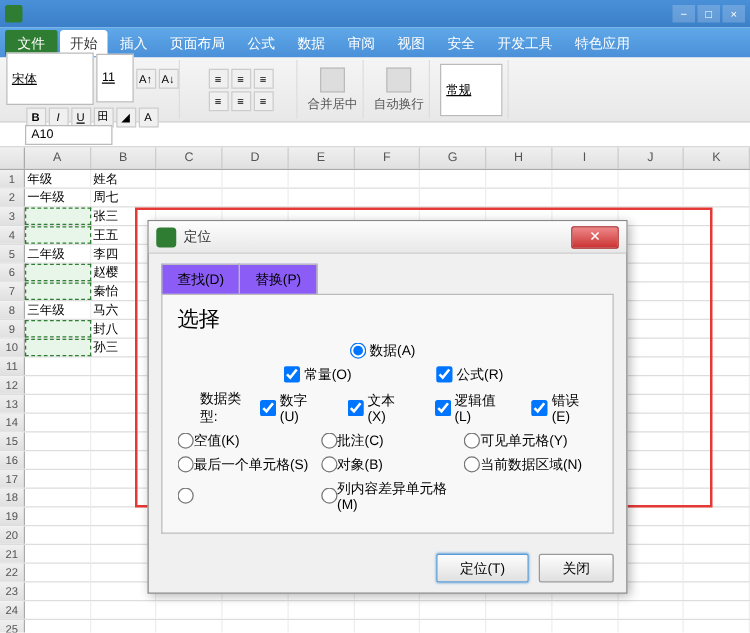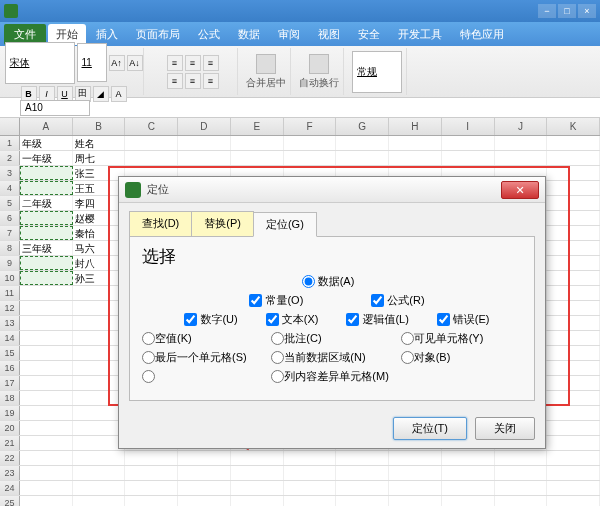--- a/index.html
+++ b/index.html
@@ -31,28 +31,28 @@
 .col-hdr .corner { width: 20px; border-right: 1px solid #aaa; }
 .col-hdr .ch { width: 53px; border-right: 1px solid #ccc; text-align: center; font-size: 10px; color: #555; line-height: 18px; }
 .row { display: flex; height: 15px; border-bottom: 1px solid #ddd; }
 .row .rh { width: 20px; background: linear-gradient(#f0f0f0,#e0e0e0); border-right: 1px solid #aaa; text-align: center; font-size: 9px; color: #555; line-height: 15px; }
 .row .cell { width: 53px; border-right: 1px solid #eee; font-size: 10px; padding: 0 2px; line-height: 15px; overflow: hidden; white-space: nowrap; }
 .row .cell.sel { border: 1px dashed #2e7d32; background: #e8f5e9; }
 
 .red-box { position: absolute; left: 108px; top: 166px; width: 462px; height: 240px; border: 2px solid #e53935; pointer-events: none; }
 .arrow { position: absolute; left: 154px; top: 394px; width: 100px; height: 60px; pointer-events: none; }
 
-.dialog { position: absolute; left: 118px; top: 176px; width: 428px; background: #f0f0f0; border: 1px solid #888; box-shadow: 2px 2px 8px rgba(0,0,0,.3); }
+.dialog { position: absolute; left: 118px; top: 176px; width: 384px; background: #f0f0f0; border: 1px solid #888; box-shadow: 2px 2px 8px rgba(0,0,0,.3); }
 .dlg-title { height: 26px; background: linear-gradient(#fdfdfd,#e8e8e8); border-bottom: 1px solid #ccc; display: flex; align-items: center; padding: 0 6px; }
 .dlg-title .ico { width: 16px; height: 16px; background: #2e7d32; border-radius: 3px; margin-right: 6px; }
 .dlg-title .ttl { font-size: 11px; color: #333; }
 .dlg-title .close { margin-left: auto; width: 38px; height: 18px; background: linear-gradient(#e88,#c33); border: 1px solid #a22; border-radius: 2px; color: #fff; text-align: center; line-height: 16px; font-size: 11px; }
 .dlg-body { padding: 8px 10px; }
 .dlg-tabs { display: flex; border-bottom: 1px solid #bbb; }
-.dlg-tab { padding: 4px 12px; font-size: 11px; border: 1px solid #bbb; border-bottom: none; background: #fef9c3; margin-right: -1px; }
+.dlg-tab { padding: 4px 12px; font-size: 11px; border: 1px solid #bbb; border-bottom: none; background: #8b5cf6; margin-right: -1px; }
 .dlg-tab.active { background: #f8f8f8; border-bottom: 1px solid #f8f8f8; position: relative; top: 1px; }
 .dlg-panel { background: #f8f8f8; border: 1px solid #bbb; border-top: none; padding: 8px 12px 12px; }
 .sect-lbl { font-size: 17px; margin-bottom: 6px; }
 .opt-row { display: flex; align-items: center; margin: 4px 0; font-size: 11px; justify-content: center; }
 .opt-row label { display: flex; align-items: center; margin-right: 8px; }
 .opt-row input { margin-right: 3px; }
 .indent { margin-left: 18px; }
 .col4 label, .col3 label { display: flex; align-items: center; font-size: 11px; }
 .col3 { display: grid; grid-template-columns: repeat(3, 1fr); gap: 4px 8px; margin: 4px 0 4px 0; }
 .dlg-ftr { display: flex; justify-content: flex-end; gap: 8px; padding: 8px 10px; }
@@ -496,21 +496,20 @@
 <div class="dialog">
   <div class="dlg-title">
     <div class="ico"></div>
     <div class="ttl">定位</div>
     <div class="close">✕</div>
   </div>
   <div class="dlg-body">
     <div class="dlg-tabs">
       <div class="dlg-tab">查找(D)</div>
       <div class="dlg-tab">替换(P)</div>
-      <div class="dlg-tab active">定位(G)</div>
     </div>
     <div class="dlg-panel">
       <div class="sect-lbl">选择</div>
 
       <div class="opt-row">
         <label>
             <input type="radio" name="sel" checked="" style="">
             <span>数据(A)</span>
           </label>
       </div>
@@ -519,20 +518,21 @@
             <input type="checkbox" checked="" style="">
             <span>常量(O)</span>
           </label>
         <span style="width:60px"></span>
         <label>
             <input type="checkbox" checked="" style="">
             <span>公式(R)</span>
           </label>
       </div>
       <div class="opt-row indent">
+        <span style="margin-right:8px">数据类型:</span>
         <label>
             <input type="checkbox" checked="" style="">
             <span>数字(U)</span>
           </label>
         <span style="width:20px"></span>
         <label>
             <input type="checkbox" checked="" style="">
             <span>文本(X)</span>
           </label>
         <span style="width:20px"></span>
@@ -559,25 +559,25 @@
         <label>
             <input type="radio" name="sel" style="">
             <span>可见单元格(Y)</span>
           </label>
         <label>
             <input type="radio" name="sel" style="">
             <span>最后一个单元格(S)</span>
           </label>
         <label>
             <input type="radio" name="sel" style="">
+            <span>对象(B)</span>
+          </label>
+        <label>
+            <input type="radio" name="sel" style="">
             <span>当前数据区域(N)</span>
-          </label>
-        <label>
-            <input type="radio" name="sel" style="">
-            <span>对象(B)</span>
           </label>
         <label>
             <input type="radio" name="sel" style="">
           </label>
         <label>
             <input type="radio" name="sel" style="">
             <span>列内容差异单元格(M)</span>
           </label>
       </div>
     </div>

